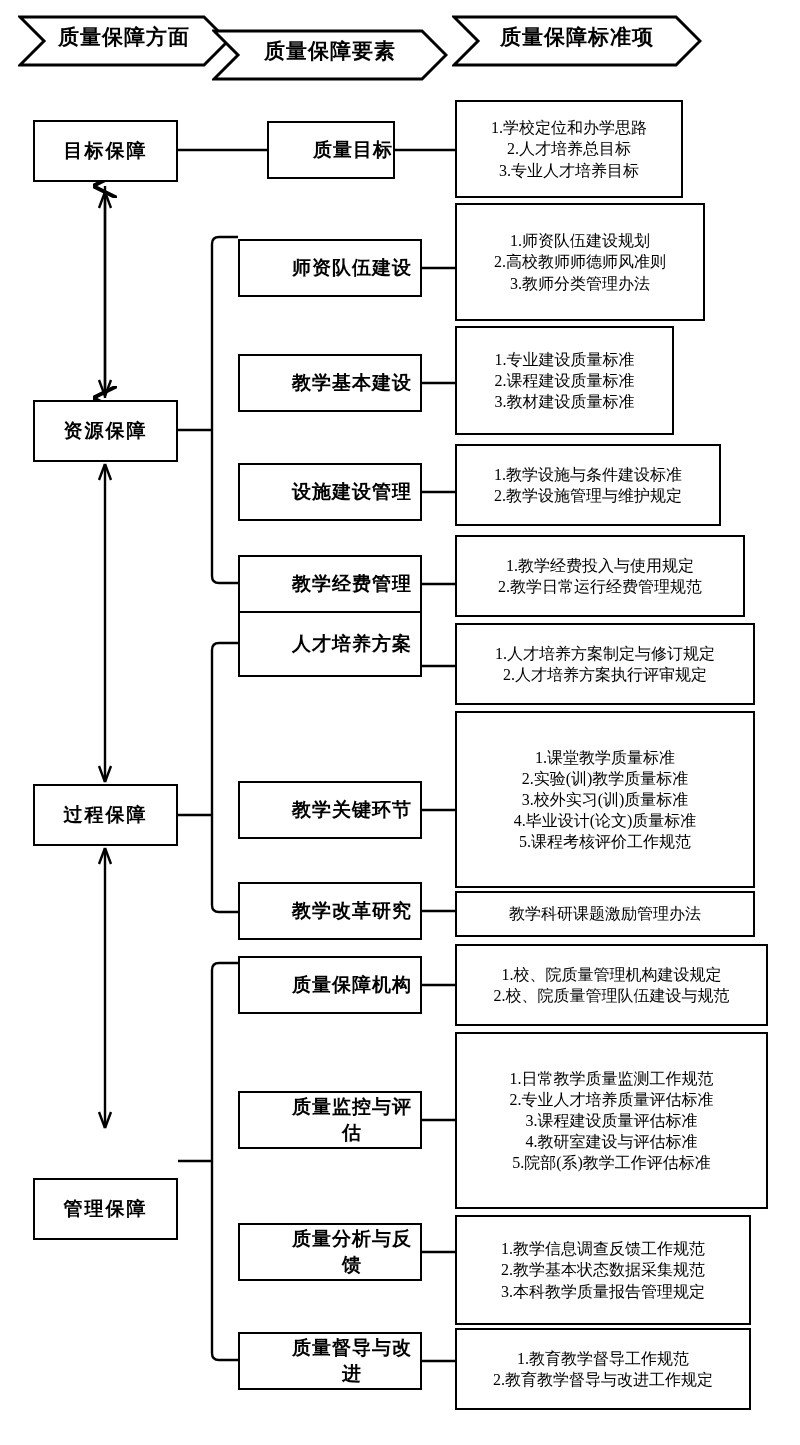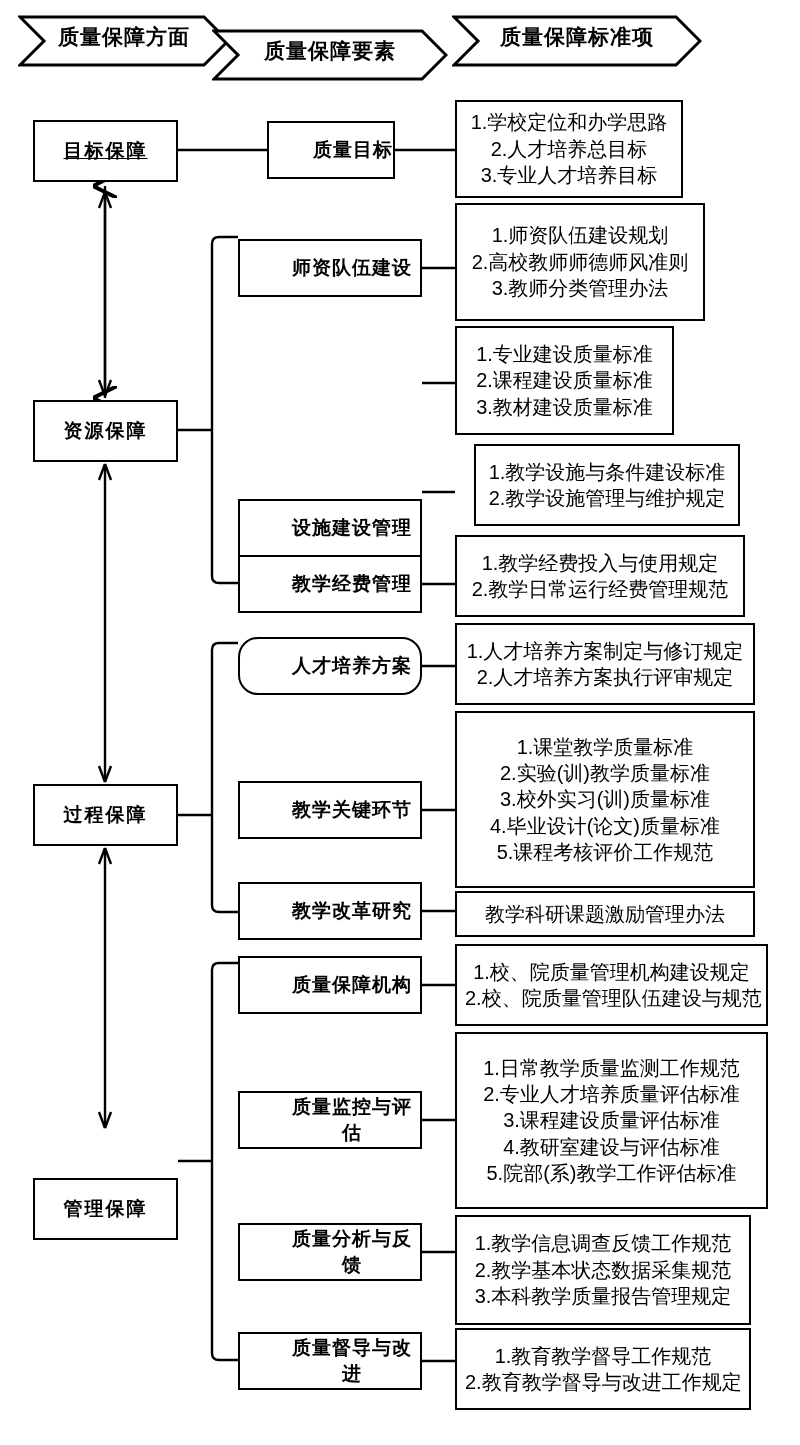--- a/index.html
+++ b/index.html
@@ -12,22 +12,22 @@
   .chev .txt{position:relative;z-index:2;font-size:21px;font-weight:700;letter-spacing:1px;
              font-family:"Liberation Sans","DejaVu Sans",sans-serif;}
 
   
   .box{position:absolute;box-sizing:border-box;background:#fff;border:2px solid #000;
        display:flex;align-items:center;justify-content:center;text-align:center;}
   .aspect{font-size:19px;font-weight:700;letter-spacing:2px;
           font-family:"Liberation Sans","DejaVu Sans",sans-serif;}
   .elem{font-size:19px;font-weight:700;letter-spacing:1px;
         font-family:"Liberation Sans","DejaVu Sans",sans-serif;padding-left:44px;}
-  .std{font-size:20px;line-height:1.32;padding:6px 8px;
-       font-family:Liberation Sans, sans-serif;}
+  .std{font-size:16px;line-height:1.32;padding:6px 8px;
+       font-family:Liberation Serif, serif;}
   .std .lines{width:100%;}
   .std .ln{white-space:nowrap;}
   svg.ov{position:absolute;left:0;top:0;width:800px;height:1445px;pointer-events:none;}
 </style>
 </head>
 <body>
 
 <div id="root">
 
   <div class="chev" style="left:18px;top:15px;width:212px;">
@@ -98,21 +98,21 @@
     <g stroke="#000" stroke-width="2.4" fill="none">
       <path d="M238,963 L219,963 Q212,963 212,970 L212,1353 Q212,1360 219,1360 L238,1360"></path>
       <path d="M178,1161 L212,1161"></path>
       <path d="M422,985 L455,985"></path>
       <path d="M422,1120 L455,1120"></path>
       <path d="M422,1252 L455,1252"></path>
       <path d="M422,1361 L455,1361"></path>
     </g>
   </svg>
 
-  <div class="box aspect" style="left:33px;top:120px;width:145px;height:62px;text-decoration:underline;">
+  <div class="box aspect" style="left:33px;top:120px;width:145px;height:62px;">
     <span>目标保障</span>
   </div>
 
   <div class="box aspect" style="left:33px;top:400px;width:145px;height:62px;">
     <span>资源保障</span>
   </div>
 
   <div class="box aspect" style="left:33px;top:784px;width:145px;height:62px;">
     <span>过程保障</span>
   </div>
@@ -122,30 +122,33 @@
   </div>
 
   <div class="box elem" style="left:267px;top:121px;width:128px;height:58px;">
     <span>质量目标</span>
   </div>
 
   <div class="box elem" style="left:238px;top:239px;width:184px;height:58px;">
     <span>师资队伍建设</span>
   </div>
 
-
-  <div class="box elem" style="left:238px;top:463px;width:184px;height:58px;margin-top:36px;">
+  <div class="box elem" style="left:238px;top:354px;width:184px;height:58px;">
+    <span>教学基本建设</span>
+  </div>
+
+  <div class="box elem" style="left:238px;top:463px;width:184px;height:58px;">
     <span>设施建设管理</span>
   </div>
 
   <div class="box elem" style="left:238px;top:555px;width:184px;height:58px;">
     <span>教学经费管理</span>
   </div>
 
-  <div class="box elem" style="left:238px;top:637px;width:184px;height:58px;border-radius:20px;">
+  <div class="box elem" style="left:238px;top:611px;width:184px;height:66px;">
     <span>人才培养方案</span>
   </div>
 
   <div class="box elem" style="left:238px;top:781px;width:184px;height:58px;">
     <span>教学关键环节</span>
   </div>
 
   <div class="box elem" style="left:238px;top:882px;width:184px;height:58px;">
     <span>教学改革研究</span>
   </div>
@@ -183,21 +186,21 @@
   </div>
 
   <div class="box std" style="left:455px;top:326px;width:219px;height:109px;">
     <div class="lines">
       <div class="ln">1.专业建设质量标准</div>
       <div class="ln">2.课程建设质量标准</div>
       <div class="ln">3.教材建设质量标准</div>
     </div>
   </div>
 
-  <div class="box std" style="left:455px;top:444px;width:266px;height:82px;margin-left:19px;">
+  <div class="box std" style="left:455px;top:444px;width:266px;height:82px;">
     <div class="lines">
       <div class="ln">1.教学设施与条件建设标准</div>
       <div class="ln">2.教学设施管理与维护规定</div>
     </div>
   </div>
 
   <div class="box std" style="left:455px;top:535px;width:290px;height:82px;">
     <div class="lines">
       <div class="ln">1.教学经费投入与使用规定</div>
       <div class="ln">2.教学日常运行经费管理规范</div>

